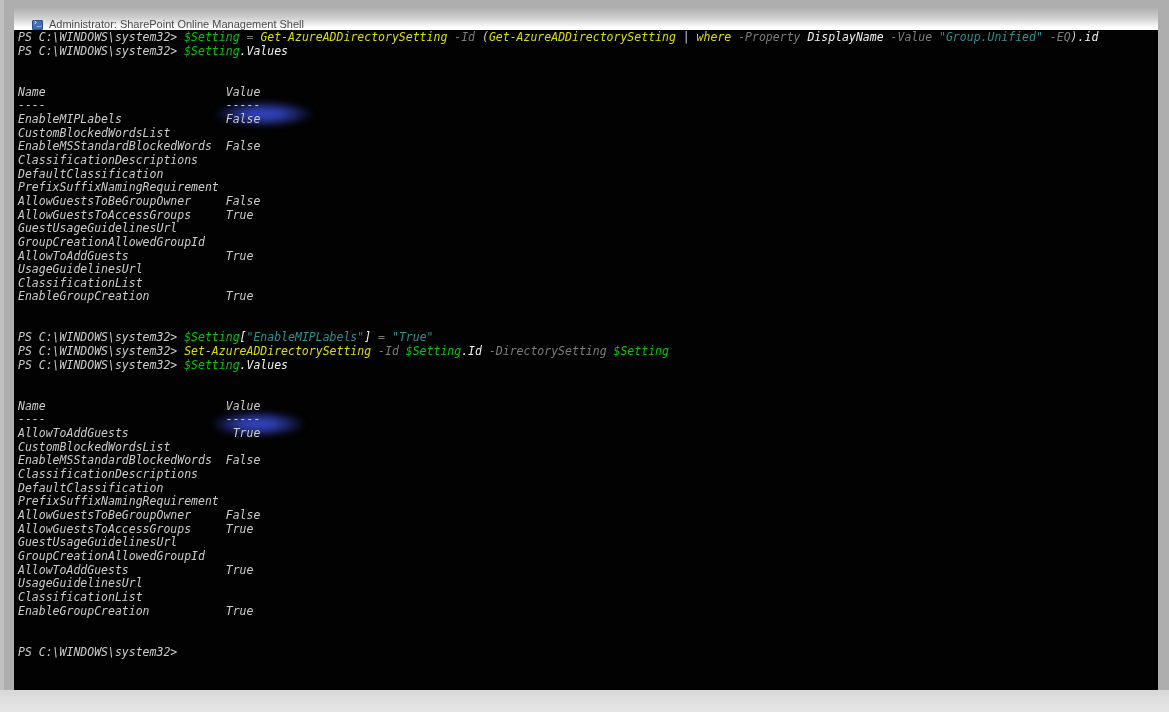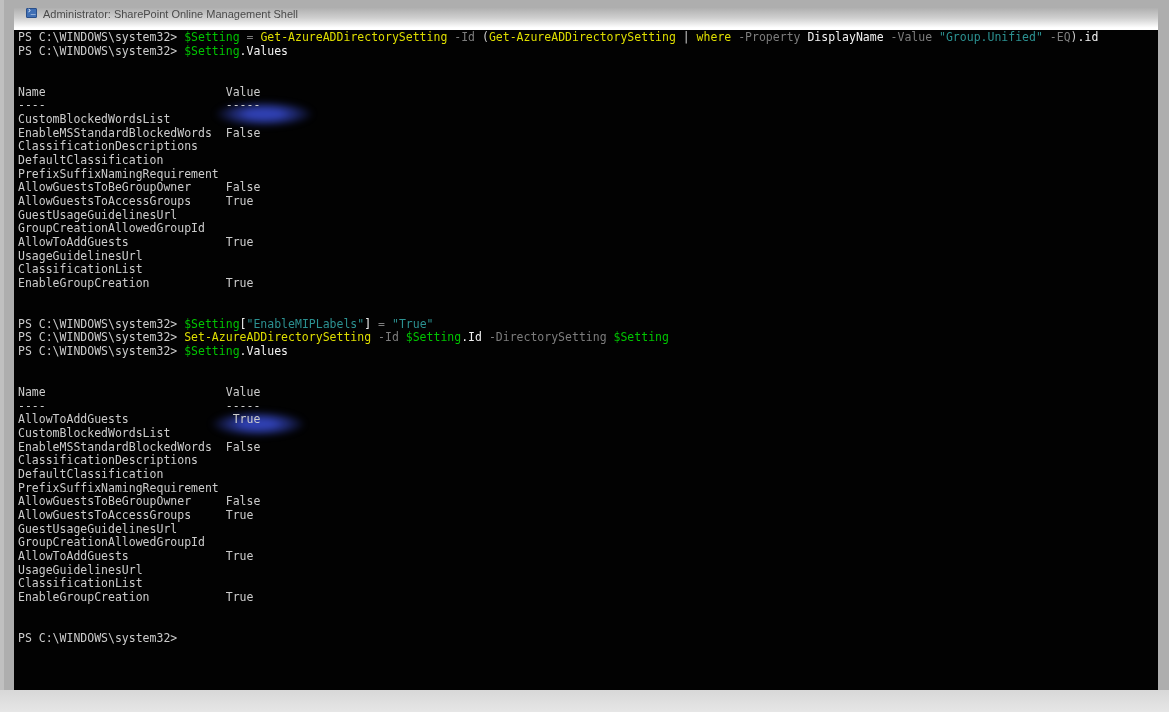--- a/index.html
+++ b/index.html
@@ -24,22 +24,22 @@
   }
   .console-window {
     position: absolute;
     left: 14px; top: 8px;
     width: 1144px; height: 682px;
   }
   .title-bar {
     height: 22px;
     background: linear-gradient(#b0b0b0 0%, #cfcfcf 45%, #ffffff 90%);
     display: flex;
-    align-items: flex-start;
-    padding-left: 12px;
+    align-items: flex-end;
+    padding-left: 18px;
     overflow: hidden;
   }
   .ps-icon {
     width: 11px; height: 10px;
     background: #3f6fb5;
     border: 1px solid #2a4f8a;
     border-radius: 1px;
     display: inline-block;
     position: relative;
     flex: 0 0 auto;
@@ -60,21 +60,21 @@
     white-space: nowrap;
   }
   .console {
     position: relative;
     width: 100%;
     height: 660px;
     background: #020202;
     padding: 1px 0 0 4px;
     overflow: hidden;
   }
-  .console-lines { position: relative; z-index: 2; }
+  .console-lines { position: relative; z-index: 2; font-style: italic; }
   .line {
     white-space: pre;
     height: 13.67px;
     line-height: 13.67px;
     font-size: 11.5px;
     font-family: "DejaVu Sans Mono", "Liberation Mono", monospace;
     color: #cccccc;
   }
   .hl-blob {
     position: absolute;
@@ -98,20 +98,21 @@
   <div class="console">
     <div class="hl-blob" style="left: 200px; top: 71px; width: 100px; height: 26px; background: radial-gradient(closest-side, rgba(56, 76, 210, 0.85) 35%, rgba(56, 76, 210, 0) 100%);"></div>
       <div class="hl-blob" style="left: 196px; top: 381px; width: 96px; height: 26px; background: radial-gradient(closest-side, rgba(56, 76, 210, 0.85) 35%, rgba(56, 76, 210, 0) 100%);"></div>
       <div class="console-lines">
         <div class="line"><span style="color: rgb(204, 204, 204);">PS C:\WINDOWS\system32&gt; </span><span style="color: rgb(0, 196, 0);">$Setting</span><span style="color: rgb(204, 204, 204);"> </span><span style="color: rgb(125, 125, 125);">=</span><span style="color: rgb(204, 204, 204);"> </span><span style="color: rgb(222, 222, 0);">Get-AzureADDirectorySetting</span><span style="color: rgb(204, 204, 204);"> </span><span style="color: rgb(125, 125, 125);">-Id</span><span style="color: rgb(204, 204, 204);"> (</span><span style="color: rgb(222, 222, 0);">Get-AzureADDirectorySetting</span><span style="color: rgb(204, 204, 204);"> | </span><span style="color: rgb(222, 222, 0);">where</span><span style="color: rgb(204, 204, 204);"> </span><span style="color: rgb(125, 125, 125);">-Property</span><span style="color: rgb(204, 204, 204);"> </span><span style="color: rgb(242, 242, 242);">DisplayName</span><span style="color: rgb(204, 204, 204);"> </span><span style="color: rgb(125, 125, 125);">-Value</span><span style="color: rgb(204, 204, 204);"> </span><span style="color: rgb(44, 145, 145);">"Group.Unified"</span><span style="color: rgb(204, 204, 204);"> </span><span style="color: rgb(125, 125, 125);">-EQ</span><span style="color: rgb(204, 204, 204);">)</span><span style="color: rgb(242, 242, 242);">.id</span></div>
         <div class="line"><span style="color: rgb(204, 204, 204);">PS C:\WINDOWS\system32&gt; </span><span style="color: rgb(0, 196, 0);">$Setting</span><span style="color: rgb(242, 242, 242);">.Values</span></div>
         <div class="line"></div>
         <div class="line"></div>
         <div class="line"><span style="color: rgb(204, 204, 204);">Name                          Value</span></div>
         <div class="line"><span style="color: rgb(204, 204, 204);">----                          -----</span></div>
+        <div class="line"><span style="color: rgb(204, 204, 204);">EnableMIPLabels               False</span></div>
         <div class="line"><span style="color: rgb(204, 204, 204);">CustomBlockedWordsList</span></div>
         <div class="line"><span style="color: rgb(204, 204, 204);">EnableMSStandardBlockedWords  False</span></div>
         <div class="line"><span style="color: rgb(204, 204, 204);">ClassificationDescriptions</span></div>
         <div class="line"><span style="color: rgb(204, 204, 204);">DefaultClassification</span></div>
         <div class="line"><span style="color: rgb(204, 204, 204);">PrefixSuffixNamingRequirement</span></div>
         <div class="line"><span style="color: rgb(204, 204, 204);">AllowGuestsToBeGroupOwner     False</span></div>
         <div class="line"><span style="color: rgb(204, 204, 204);">AllowGuestsToAccessGroups     True</span></div>
         <div class="line"><span style="color: rgb(204, 204, 204);">GuestUsageGuidelinesUrl</span></div>
         <div class="line"><span style="color: rgb(204, 204, 204);">GroupCreationAllowedGroupId</span></div>
         <div class="line"><span style="color: rgb(204, 204, 204);">AllowToAddGuests              True</span></div>

